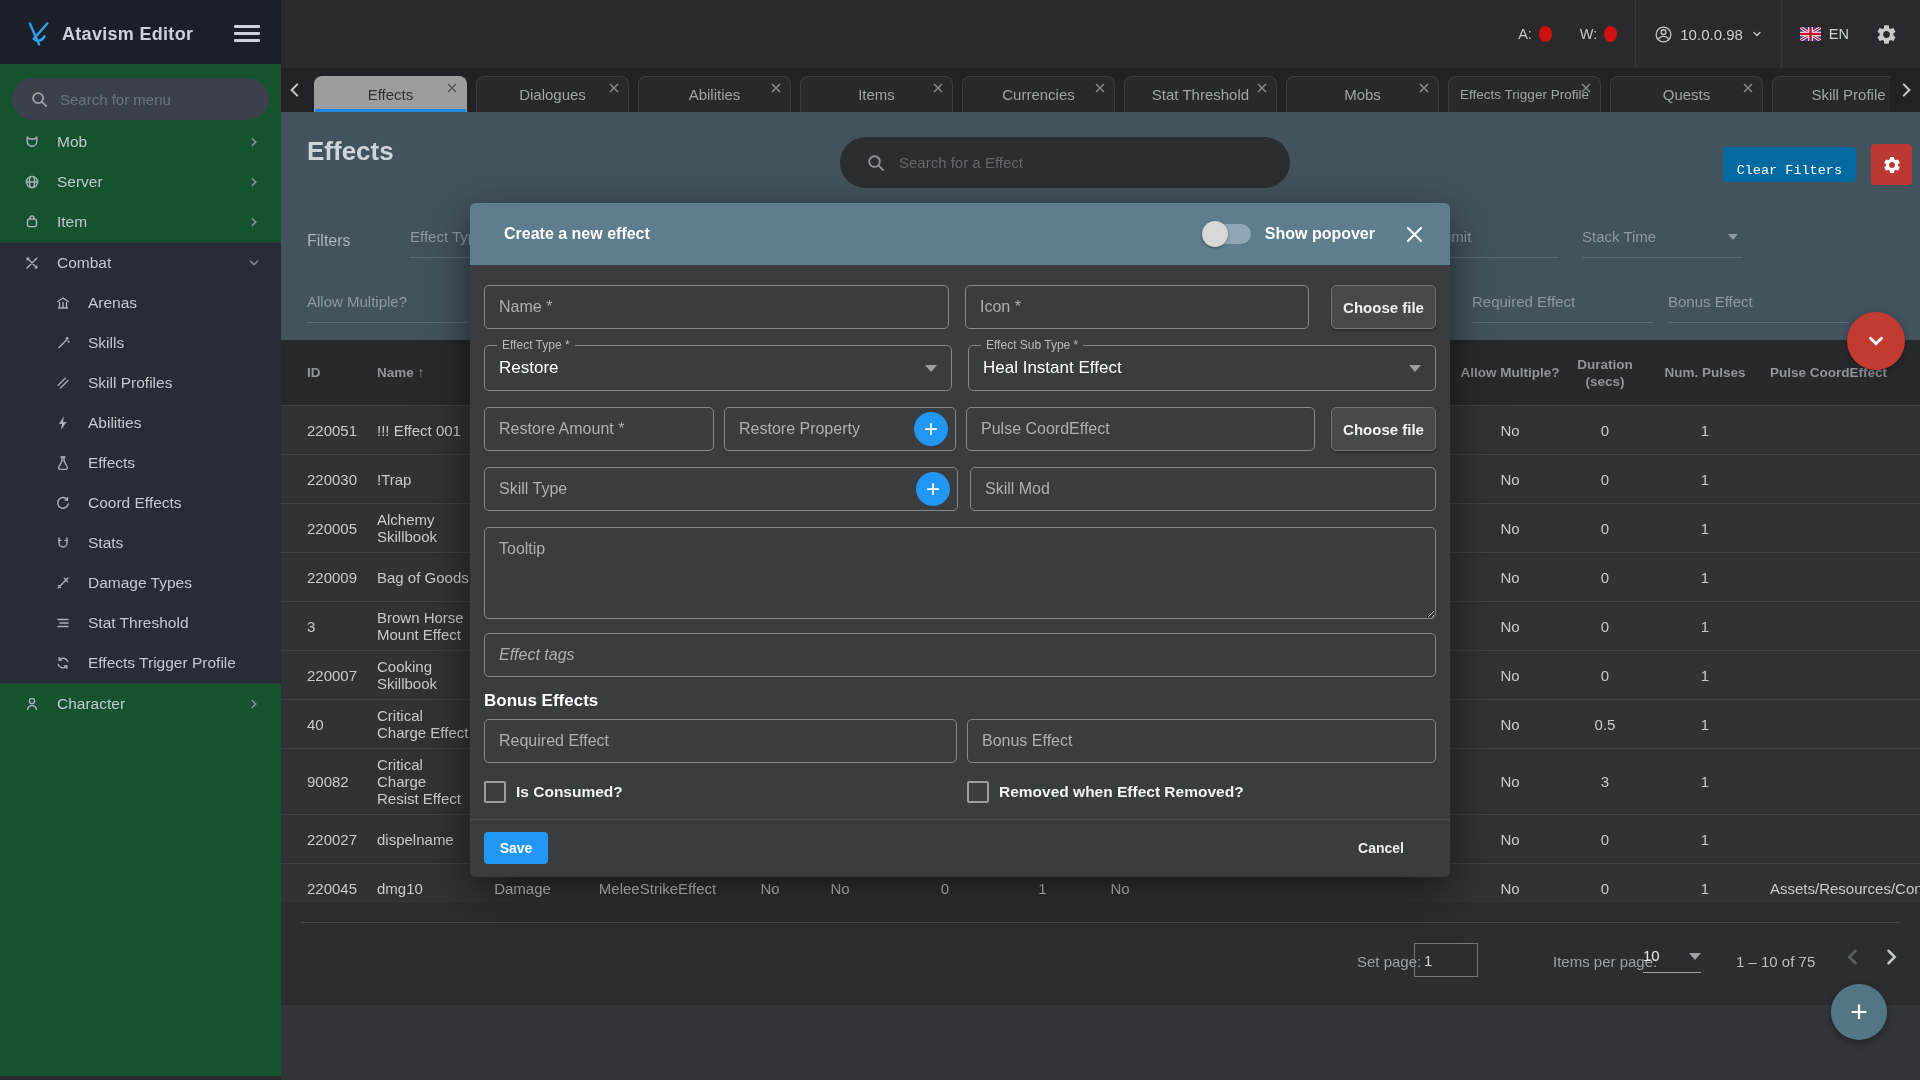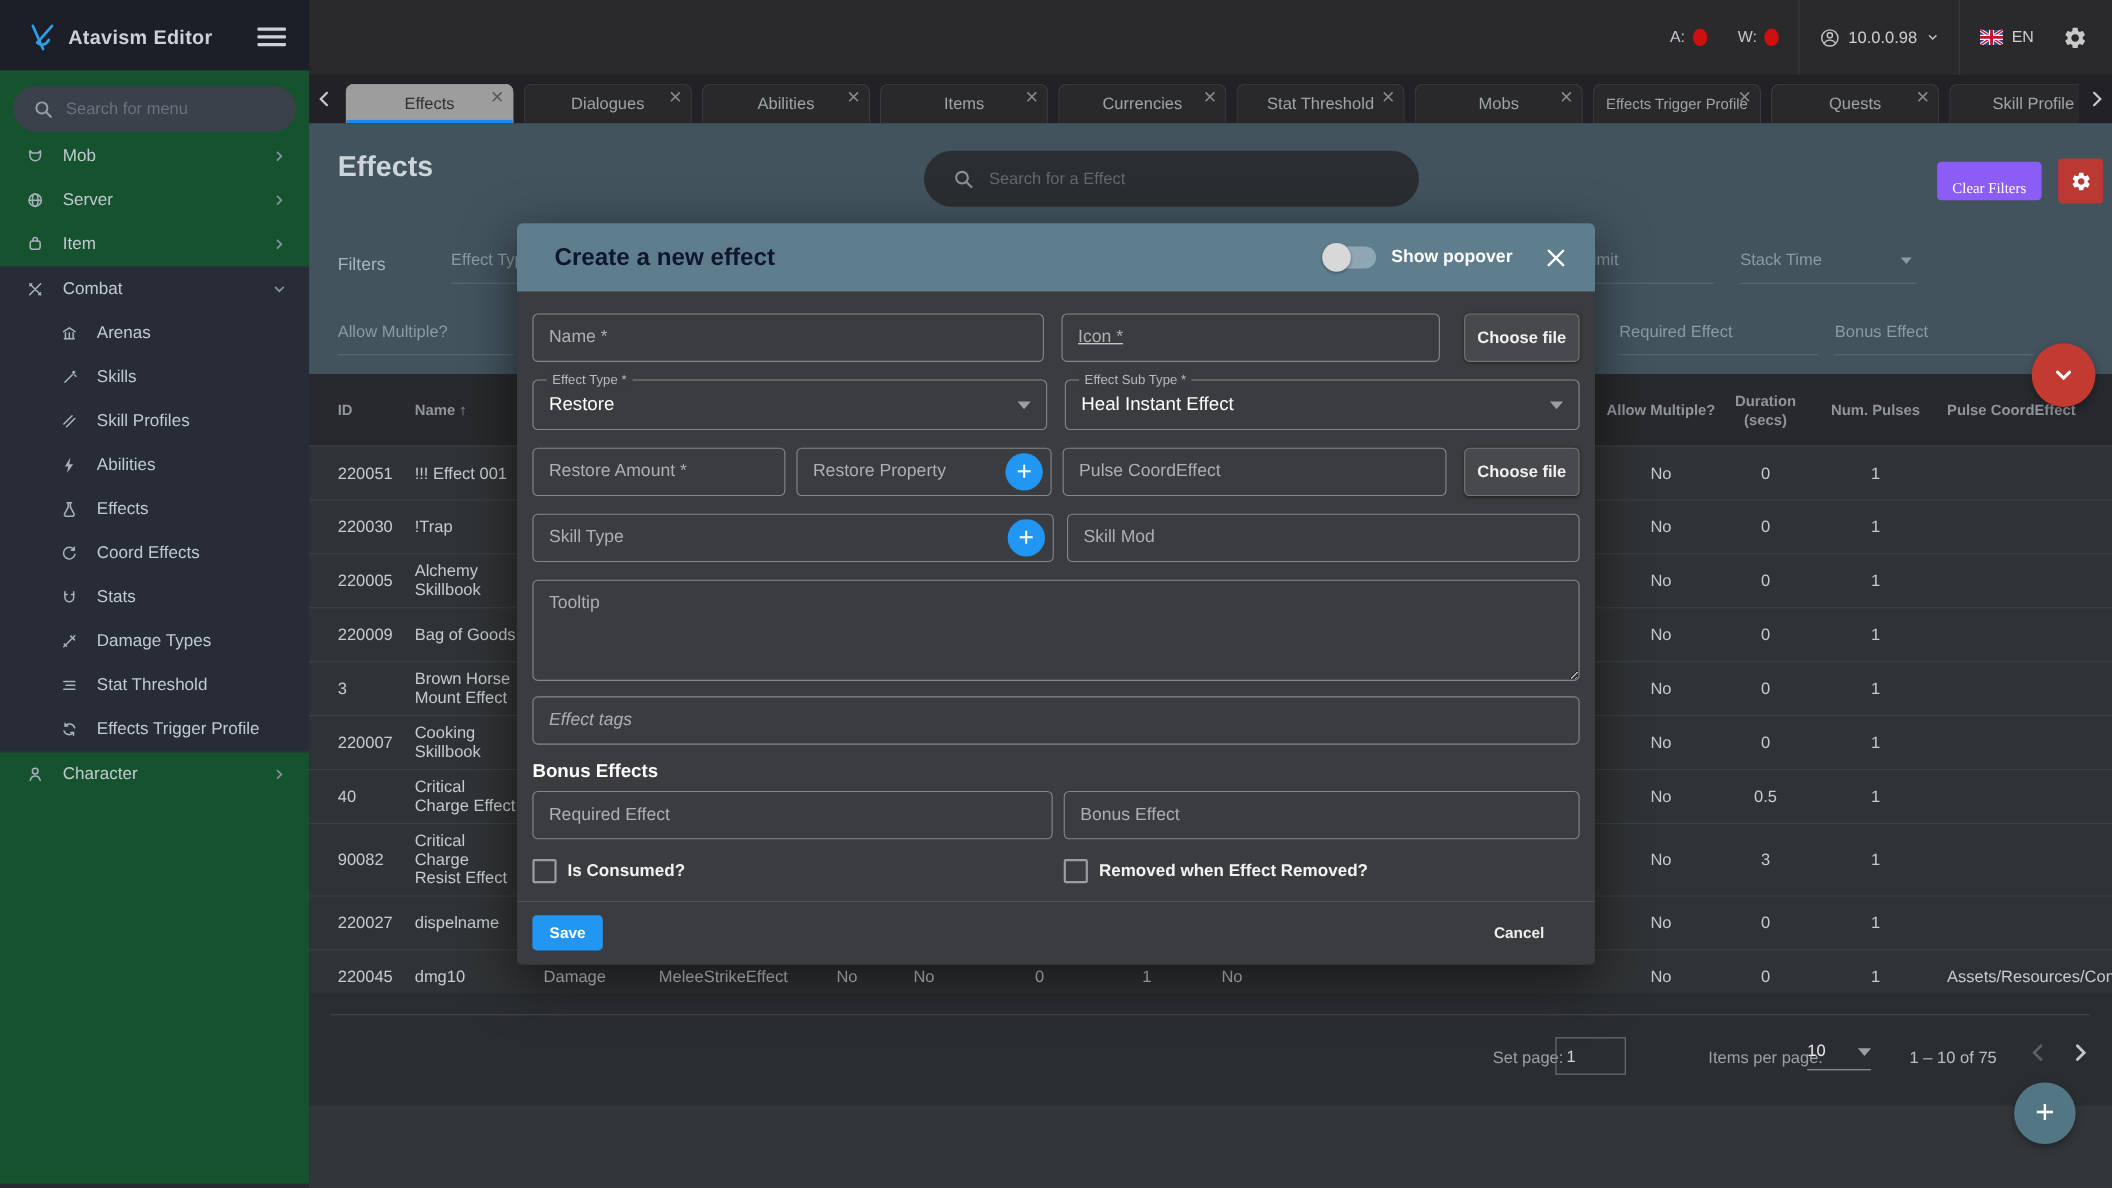--- a/index.html
+++ b/index.html
@@ -46,21 +46,21 @@
   .tab.active{background:#9d9d9d;color:#303030;border-color:#9d9d9d;}
   .tab.active::after{content:"";position:absolute;left:0;right:0;bottom:0;height:3px;background:#1e88e5;}
   .tab .tabx{position:absolute;top:6px;right:9px;opacity:.85;}
   
   #page-head{position:absolute;left:281px;top:112px;width:1639px;height:228px;background:#42535d;}
   #page-title{position:absolute;left:26px;top:24px;font-size:26px;font-weight:600;color:#cdd5da;}
   #page-search{position:absolute;left:559px;top:25px;width:450px;height:51px;border-radius:26px;background:#2b2e31;display:flex;align-items:center;}
   #page-search .mag{margin:0 12px 0 26px;}
   #page-search input{flex:1;background:transparent;border:none;outline:none;color:#c7ccd3;font-size:15px;font-family:inherit;}
   #page-search input::placeholder{color:#63686c;}
-  #clear-filters{position:absolute;right:64px;top:35px;height:35px;padding:16px 14px;background:#8b5cf6;border:none;border-radius:4px;color:#fff;font-size:13.5px;font-family:Liberation Serif, serif;cursor:pointer;}
+  #clear-filters{position:absolute;right:64px;top:35px;height:35px;padding:16px 14px;background:#0369a1;border:none;border-radius:4px;color:#fff;font-size:13.5px;font-family:Liberation Mono, monospace;cursor:pointer;}
   #gear-red{position:absolute;right:8px;top:32px;width:41px;height:41px;background:#bc3832;border:none;border-radius:4px;display:flex;align-items:center;justify-content:center;cursor:pointer;}
   #filters-label{position:absolute;left:26px;top:120px;font-size:16px;color:#a9b4bc;}
   .ffield{position:absolute;border-bottom:1px solid #5a6c76;padding-bottom:12px;font-size:15px;color:#8b9aa4;cursor:pointer;}
   .ffield .fcaret{position:absolute;right:4px;top:6px;width:0;height:0;border-left:5px solid transparent;border-right:5px solid transparent;border-top:6px solid #8b9aa4;}
   
   #collapse-btn{position:absolute;left:1847px;top:312px;width:58px;height:58px;border-radius:50%;background:#c23a30;border:none;display:flex;align-items:center;justify-content:center;cursor:pointer;box-shadow:0 3px 8px rgba(0,0,0,.35);z-index:5;}
   
   #table{position:absolute;left:281px;top:340px;width:1639px;}
   .trow,#thead{display:flex;align-items:center;}
   #thead{min-height:65px;background:#27292c;font-size:13.5px;font-weight:bold;color:#8f969b;line-height:17px;}
@@ -84,21 +84,21 @@
   #ipp-select{position:absolute;left:1362px;top:44px;width:58px;border-bottom:1px solid #9aa0a4;padding-bottom:8px;font-size:15px;color:#e8eaec;cursor:pointer;}
   #ipp-select .fcaret{position:absolute;right:0;top:6px;width:0;height:0;border-left:6px solid transparent;border-right:6px solid transparent;border-top:7px solid #9aa0a4;}
   #range-label{left:1455px;color:#b9bfc3;}
   #pg-prev{position:absolute;left:1562px;top:44px;cursor:default;}
   #pg-next{position:absolute;left:1600px;top:44px;cursor:pointer;}
   #bottom-band{position:absolute;left:281px;top:1005px;width:1639px;height:75px;background:#32363a;}
   #fab{position:absolute;left:1831px;top:984px;width:56px;height:56px;border-radius:50%;background:#527684;border:none;color:#fff;font-size:30px;line-height:52px;text-align:center;cursor:pointer;box-shadow:0 3px 8px rgba(0,0,0,.35);z-index:6;font-family:inherit;}
   
   #modal{position:absolute;left:470px;top:203px;width:980px;height:674px;background:#3a3c3f;border-radius:5px;box-shadow:0 14px 46px rgba(0,0,0,.55);z-index:50;}
   #m-head{height:62px;background:#5e7e8e;border-radius:5px 5px 0 0;display:flex;align-items:center;}
-  #m-title{margin-left:34px;font-size:22px;font-weight:bold;color:#0f172a;flex:1;}
+  #m-title{margin-left:34px;font-size:16px;font-weight:bold;color:#ffffff;flex:1;}
   #m-toggle{position:relative;width:46px;height:20px;border-radius:10px;background:#8fa7b4;cursor:pointer;margin-right:14px;}
   #m-toggle .knob{position:absolute;left:-3px;top:-3px;width:26px;height:26px;border-radius:50%;background:#d8d8d8;box-shadow:0 1px 3px rgba(0,0,0,.4);}
   #m-toggle-label{font-size:16px;font-weight:bold;color:#fff;margin-right:30px;}
   #m-close{margin-right:26px;cursor:pointer;}
   #m-body{padding:20px 14px 0 14px;}
   .mrow{display:flex;margin-top:16px;}
   .mrow.first{margin-top:0;}
   .inp{height:44px;border:1.5px solid #85878a;border-radius:5px;background:transparent;color:#e9e9e9;font-size:16px;font-family:inherit;padding:0 14px;box-sizing:border-box;outline:none;}
   .inp::placeholder,textarea.inp::placeholder{color:#adb0b3;opacity:1;}
   .wplus{position:relative;}
@@ -545,21 +545,21 @@
           <div class="knob"></div>
         </div>
       <span id="m-toggle-label">Show popover</span>
       <svg id="m-close" width="19" height="19" viewBox="0 0 16 16">
           <path d="M2.5 2.5l11 11M13.5 2.5l-11 11" stroke="#fff" stroke-width="1.8" stroke-linecap="round"></path>
         </svg>
     </div>
     <div id="m-body">
       <div class="mrow first">
         <input class="inp" style="width: 465px;" placeholder="Name *">
-        <input class="inp" style="width: 344px; margin-left: 16px; text-decoration: underline;" placeholder="Icon *">
+        <input class="inp" style="width: 344px; margin-left: 16px;" placeholder="Icon *">
         <button class="choosefile" style="margin-left:22px">Choose file</button>
       </div>
       <div class="mrow">
         <div class="msel" style="width:468px">
           <span class="slab">Effect Type *</span>
           <div class="sval">Restore</div>
           <span class="scaret"></span>
         </div>
         <div class="msel" style="flex:1;margin-left:16px">
           <span class="slab">Effect Sub Type *</span>

